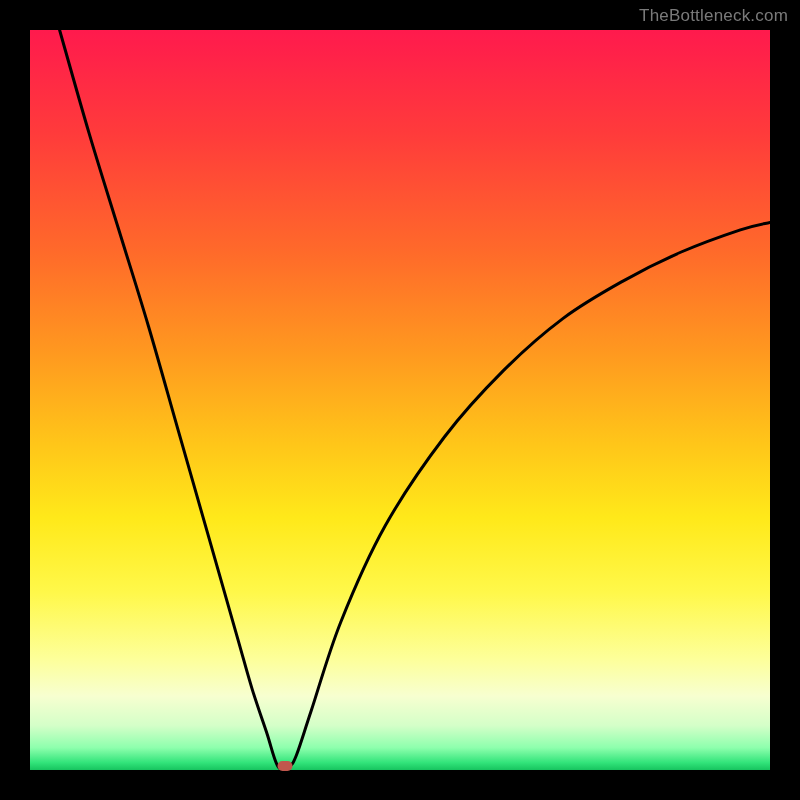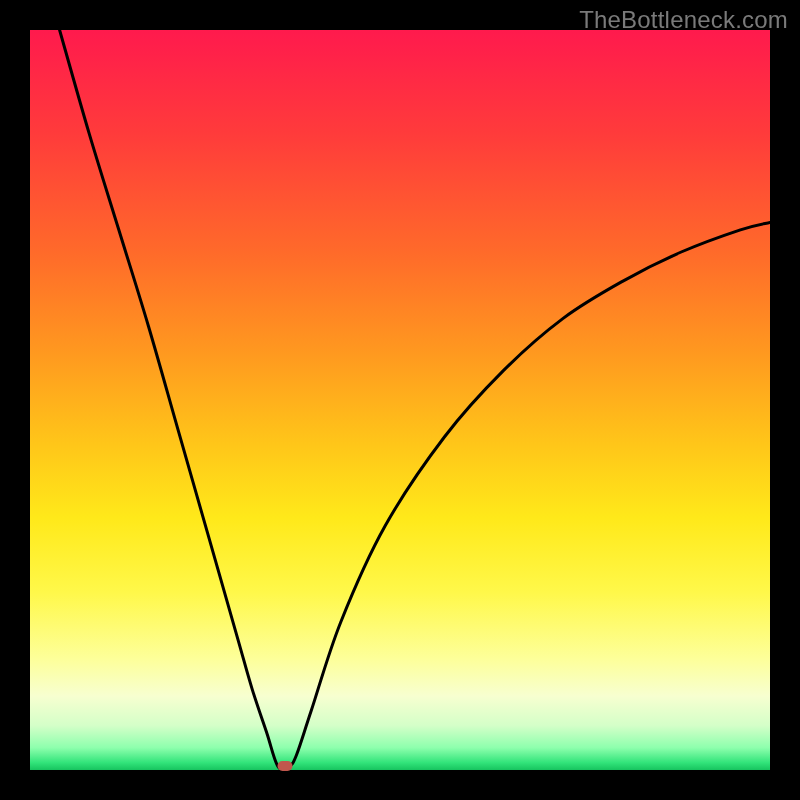--- a/index.html
+++ b/index.html
@@ -40,21 +40,21 @@
       #8dffad 97%,
       #32e47a 99%,
       #17c45f 100%
     );
   }
   .watermark {
     position: absolute;
     top: 6px;
     right: 12px;
     color: #7a7a7a;
-    font-size: 24px;
+    font-size: 17px;
     letter-spacing: 0.2px;
     user-select: none;
   }
   svg.curve {
     position: absolute;
     top: 0;
     left: 0;
     width: 740px;
     height: 740px;
   }

